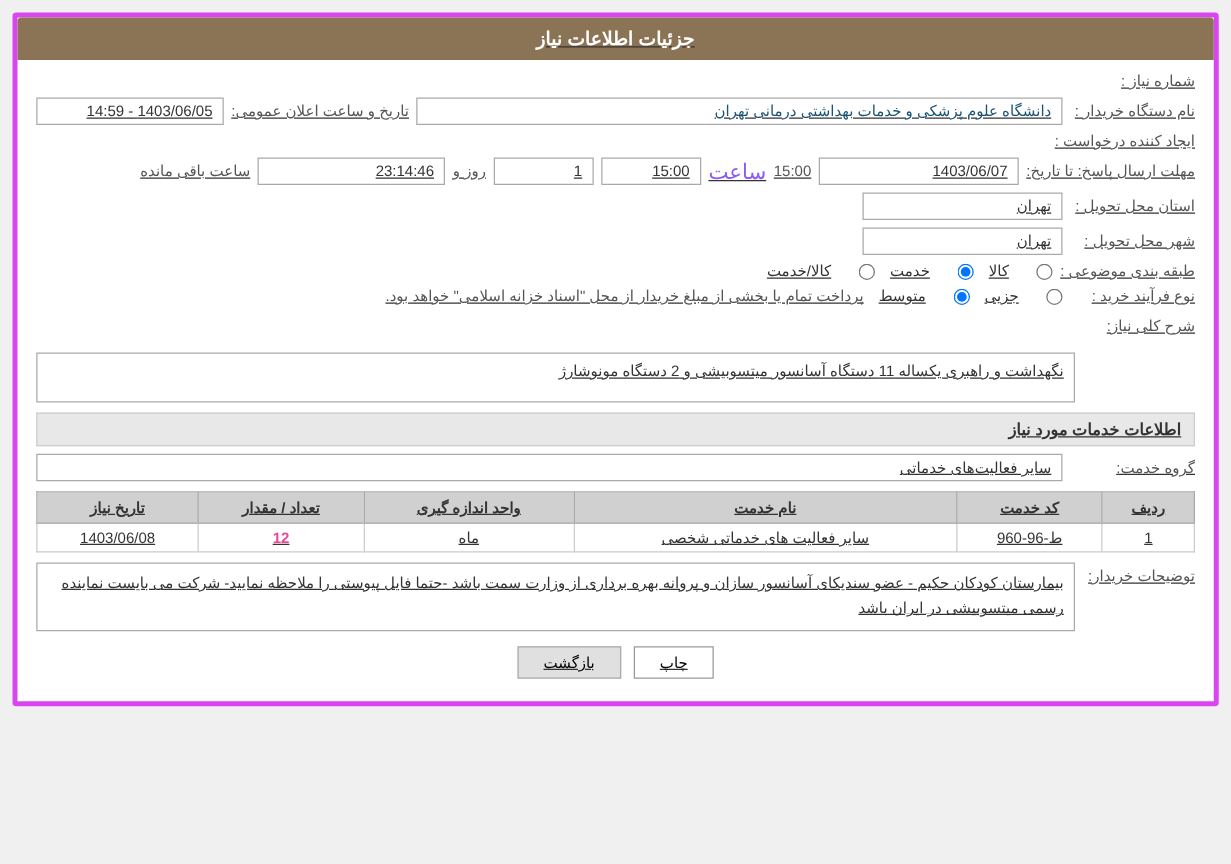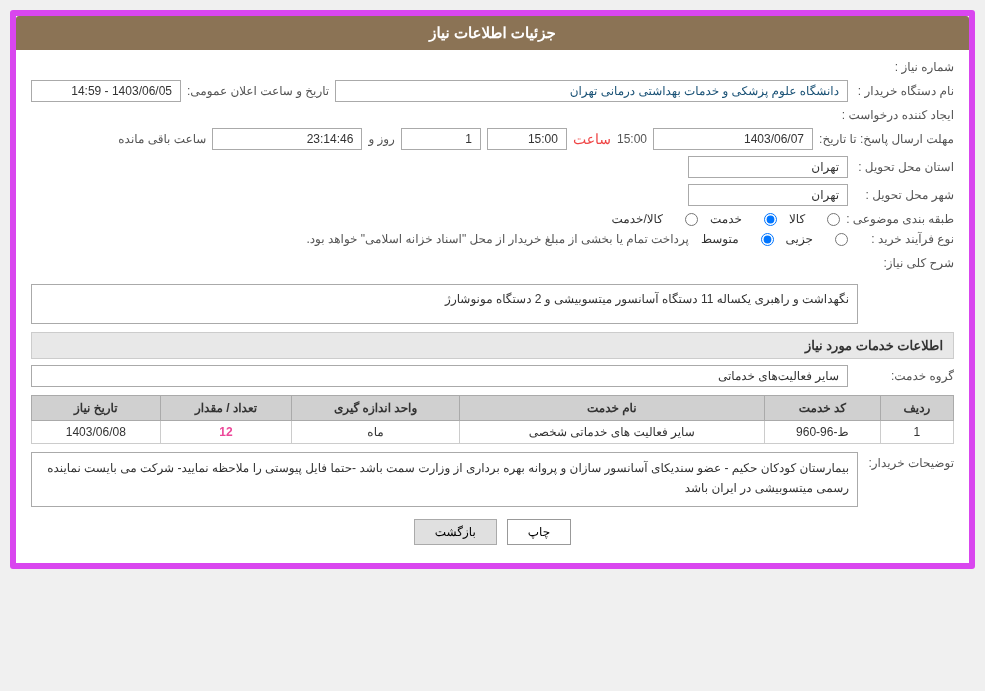--- a/index.html
+++ b/index.html
@@ -11,22 +11,23 @@
       color: #333;
     }
     .page-wrapper {
       width: 985px;
       min-height: 691px;
       background: #f0f0f0;
       padding: 10px;
     }
     .main-container {
       background: #fff;
-      border: 6px solid #d946ef;
+      border: 4px solid #d946ef;
       border-radius: 3px;
+      text-decoration: underline;
     }
     .header-bar {
       background: #8B7355;
       color: #fff;
       text-align: center;
       padding: 8px 15px;
       font-size: 15px;
       font-weight: bold;
       border-radius: 3px 3px 0 0;
     }
@@ -83,21 +84,21 @@
       display: flex;
       align-items: center;
       gap: 6px;
       flex-wrap: nowrap;
     }
     .date-time-label {
       color: #555;
       font-size: 12px;
       white-space: nowrap;
     }
-    .separator { color: #ef4444; font-size: 14px; }
+    .separator { color: #8b5cf6; font-size: 17px; }
     .radio-group {
       display: flex;
       align-items: center;
       gap: 12px;
     }
     .radio-item {
       display: flex;
       align-items: center;
       gap: 22px;
       font-size: 12px;

